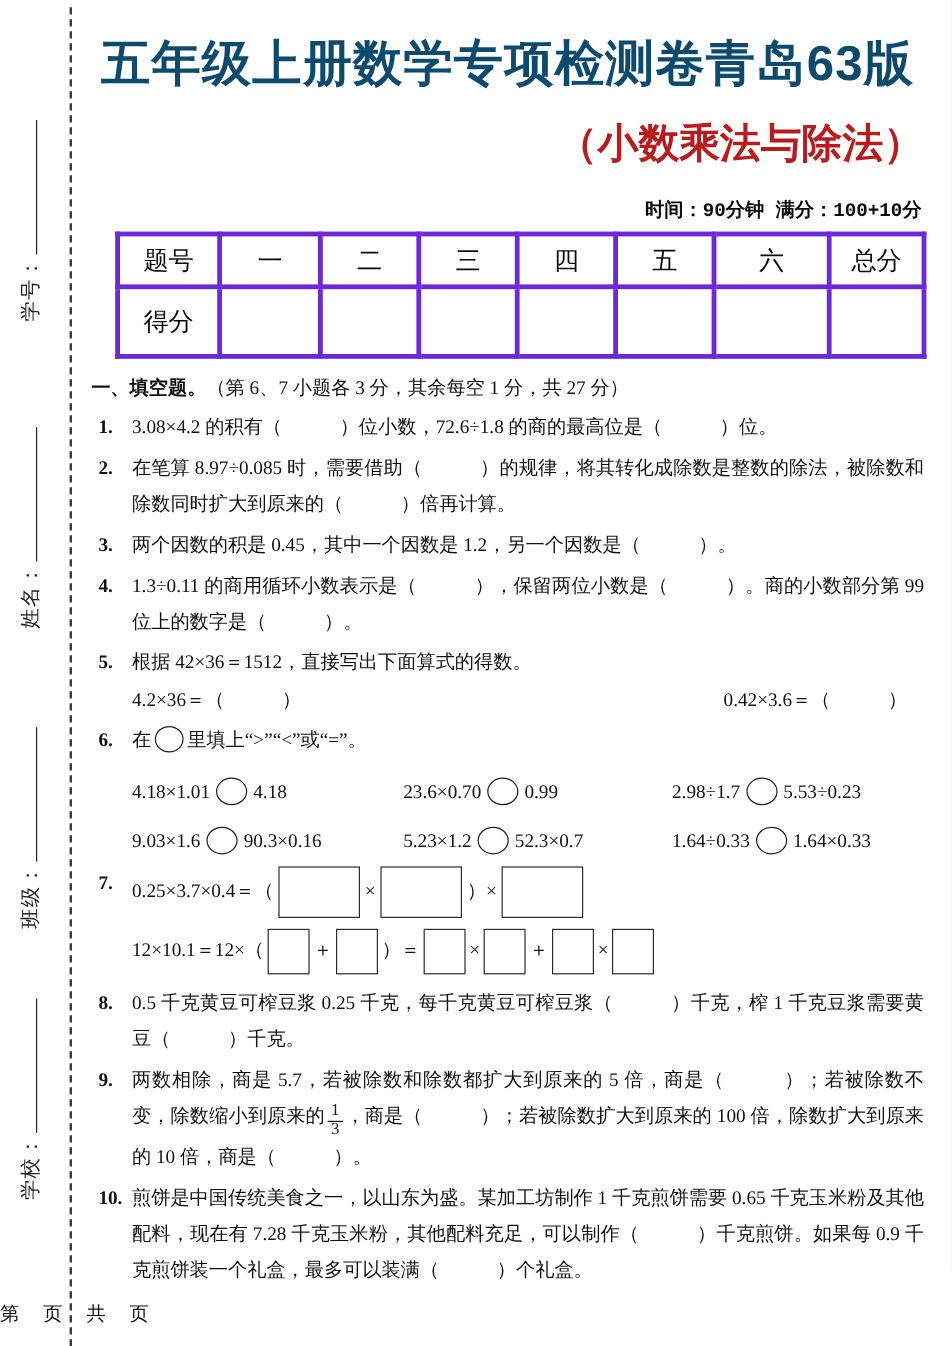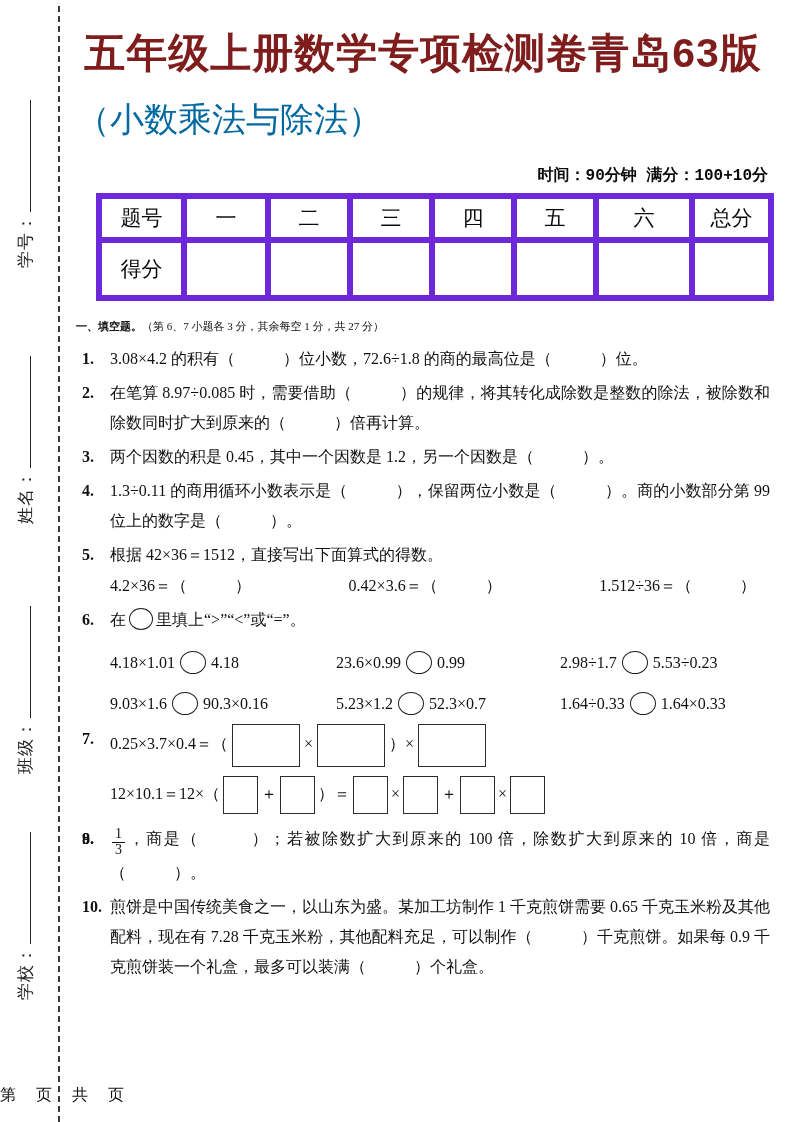--- a/index.html
+++ b/index.html
@@ -20,44 +20,44 @@
     font-family:"Liberation Sans","DejaVu Sans",sans-serif;
     font-size:17px; color:#222; letter-spacing:1px;
   }
   .side-label .uline {
     display:inline-block; width:112px; height:1px;
     border-bottom:1.5px solid #222; vertical-align:baseline; margin-left:2px;
   }
   
   .content { position:absolute; left:76px; top:26px; width:694px; }
   .title {
-    text-align:center; font-size:41px; font-weight:bold; color:#7f1d1d;
+    text-align:center; font-size:41px; font-weight:bold; color:#0c4a6e;
     font-family:"Liberation Sans","DejaVu Sans",sans-serif; letter-spacing:1px;
   }
   .subtitle {
-    text-align:left; font-size:34px; font-weight:normal; color:#0369a1;
+    text-align:right; font-size:34px; font-weight:bold; color:#b91c1c;
     font-family:"Liberation Sans","DejaVu Sans",sans-serif; margin-top:16px;
   }
   .meta {
     text-align:right; font-size:16px; font-weight:bold; color:#0a0a0a;
     font-family:Liberation Mono, monospace;
     margin-top:22px; padding-right:2px;
   }
   
   table.score {
     border-collapse:collapse; margin:7px 0 0 20px; width:672px;
     table-layout:fixed; text-align:center;
   }
   table.score td {
-    border:6px solid #6d28d9; font-size:21px; color:#0a0a0a;
+    border:4px solid #6d28d9; font-size:21px; color:#0a0a0a;
     height:44px; vertical-align:middle;
   }
   table.score tr:last-child td { height:58px; }
   
-  .sec-head { margin-top:11px; font-size:11px; line-height:28px; }
+  .sec-head { margin-top:11px; font-size:16px; line-height:28px; }
   .sec-head .b { font-weight:bold; }
   .q { position:relative; padding-left:34px; font-size:16px; line-height:30px;
        margin-top:4px; text-align:justify; }
   .qnum { position:absolute; left:6px; top:0; font-weight:bold; }
   .row-flex { display:flex; justify-content:space-between; padding-right:14px; margin-top:1px; }
   
   .cmp-grid { display:grid; grid-template-columns:226px 224px auto; row-gap:9px;
               margin-top:12px; line-height:32px; }
   .circle {
     display:inline-block; width:26px; height:23px; border:1.6px solid #1d1d1d;
@@ -167,54 +167,54 @@
       <span class="qnum">4.</span>
       <span>1.3÷0.11 的商用循环小数表示是（　　　），保留两位小数是（　　　）。商的小数部分第 99 位上的数字是（　　　）。</span>
     </div>
 
     <div class="q">
       <span class="qnum">5.</span>
       <span>根据 42×36＝1512，直接写出下面算式的得数。</span>
       <div class="row-flex">
         <span>4.2×36＝（　　　）</span>
         <span>0.42×3.6＝（　　　）</span>
-        <span>1.512÷36＝（　　　）</span>
       </div>
     </div>
 
     <div class="q">
       <span class="qnum">6.</span>
       <span>在</span><span class="circle sm"></span><span>里填上“&gt;”“&lt;”或“=”。</span>
       <div class="cmp-grid">
         <span><span>4.18×1.01</span><span class="circle"></span><span>4.18</span></span>
-        <span><span>23.6×0.99</span><span class="circle"></span><span>0.99</span></span>
+        <span><span>23.6×0.70</span><span class="circle"></span><span>0.99</span></span>
         <span><span>2.98÷1.7</span><span class="circle"></span><span>5.53÷0.23</span></span>
         <span><span>9.03×1.6</span><span class="circle"></span><span>90.3×0.16</span></span>
         <span><span>5.23×1.2</span><span class="circle"></span><span>52.3×0.7</span></span>
         <span><span>1.64÷0.33</span><span class="circle"></span><span>1.64×0.33</span></span>
       </div>
     </div>
 
     <div class="q">
       <span class="qnum">7.</span>
       <div class="q7line first">
         <span>0.25×3.7×0.4＝（</span><span class="box lg"></span><span>×</span><span class="box lg"></span><span>）×</span><span class="box lg"></span>
       </div>
       <div class="q7line">
         <span>12×10.1＝12×（</span><span class="box sm"></span><span>＋</span><span class="box sm"></span><span>）＝</span><span class="box sm"></span><span>×</span><span class="box sm"></span><span>＋</span><span class="box sm"></span><span>×</span><span class="box sm"></span>
       </div>
     </div>
 
     <div class="q" style="margin-top:10px;">
       <span class="qnum">8.</span>
+      <span>0.5 千克黄豆可榨豆浆 0.25 千克，每千克黄豆可榨豆浆（　　　）千克，榨 1 千克豆浆需要黄豆（　　　）千克。</span>
     </div>
 
     <div class="q">
       <span class="qnum">9.</span>
-      <span class="frac"><span class="num">1</span><span class="den">3</span></span><span>，商是（　　　）；若被除数扩大到原来的 100 倍，除数扩大到原来的 10 倍，商是（　　　）。</span>
+      <span>两数相除，商是 5.7，若被除数和除数都扩大到原来的 5 倍，商是（　　　）；若被除数不变，除数缩小到原来的</span><span class="frac"><span class="num">1</span><span class="den">3</span></span><span>，商是（　　　）；若被除数扩大到原来的 100 倍，除数扩大到原来的 10 倍，商是（　　　）。</span>
     </div>
 
     <div class="q">
       <span class="qnum">10.</span>
       <span>煎饼是中国传统美食之一，以山东为盛。某加工坊制作 1 千克煎饼需要 0.65 千克玉米粉及其他配料，现在有 7.28 千克玉米粉，其他配料充足，可以制作（　　　）千克煎饼。如果每 0.9 千克煎饼装一个礼盒，最多可以装满（　　　）个礼盒。</span>
     </div>
 
   </div>
 
   <div class="footer">第　页　共　页</div>

